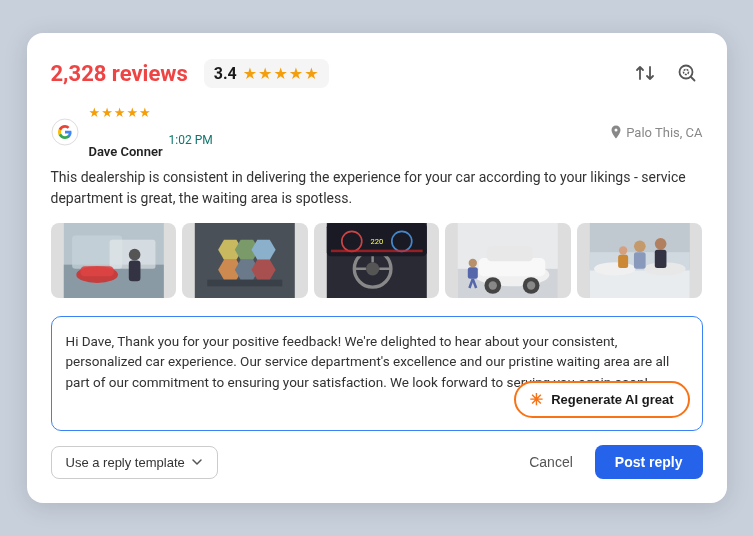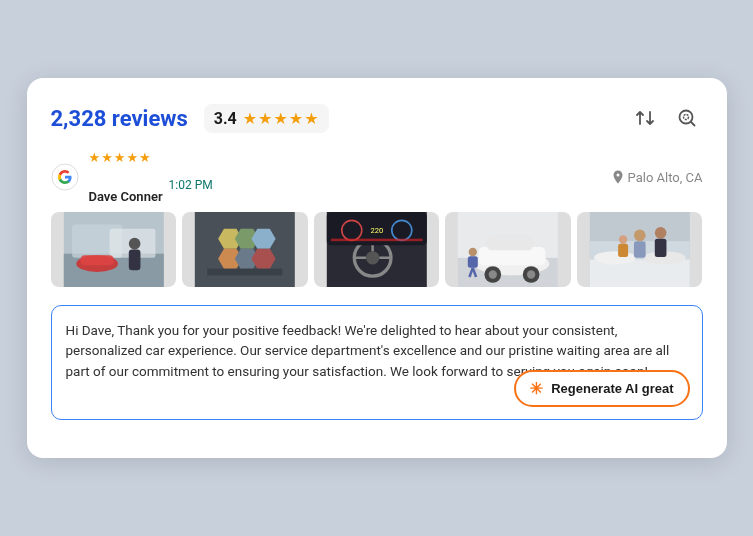--- a/index.html
+++ b/index.html
@@ -26,21 +26,21 @@
       margin-bottom: 16px;
     }
     .header-left {
       display: flex;
       align-items: center;
       gap: 16px;
     }
     .reviews-count {
       font-size: 22px;
       font-weight: 700;
-      color: #1d4ed8;
+      color: #ef4444;
     }
     .rating-badge {
       display: flex;
       align-items: center;
       gap: 6px;
       background: #f5f5f5;
       border-radius: 8px;
       padding: 5px 10px;
     }
     .rating-number {
@@ -273,24 +273,25 @@
         <div class="author-meta">
           <span class="author-name">Dave Conner</span>
           <span class="author-time">1:02 PM</span>
         </div>
       </div>
     </div>
     <div class="location-info">
       <svg width="12" height="14" viewBox="0 0 12 14" fill="none">
         <path d="M6 0.5C3.5 0.5 1.5 2.5 1.5 5c0 3.5 4.5 8.5 4.5 8.5s4.5-5 4.5-8.5c0-2.5-2-4.5-4.5-4.5zm0 6a1.5 1.5 0 110-3 1.5 1.5 0 010 3z" fill="#888"></path>
       </svg>
-      <span>Palo Alto, CA</span>
+      <span>Palo This, CA</span>
     </div>
   </div>
 
+  <p class="review-text">This dealership is consistent in delivering the experience for your car according to your likings -  service department is great, the waiting area is spotless.</p>
 
   <div class="photos-row">
 
     <div class="photo-thumb">
       <svg viewBox="0 0 120 90" xmlns="http://www.w3.org/2000/svg">
         <rect width="120" height="90" fill="#b8c4cc"></rect>
         <rect x="0" y="50" width="120" height="40" fill="#8a9aa4"></rect>
         <rect x="10" y="15" width="60" height="40" rx="4" fill="#c8d4dc" opacity="0.7"></rect>
         <rect x="55" y="20" width="55" height="35" rx="3" fill="#e8ecef" opacity="0.6"></rect>
 
@@ -379,14 +380,26 @@
   </div>
 
   <div class="reply-box">
     <textarea class="reply-textarea" rows="4" style="">Hi Dave, Thank you for your positive feedback! We're delighted to hear about your consistent, personalized car experience. Our service department's excellence and our pristine waiting area are all part of our commitment to ensuring your satisfaction. We look forward to serving you again soon!</textarea>
     <button class="regen-btn">
       <span class="regen-icon">✳</span>
       <span>Regenerate AI great</span>
     </button>
   </div>
 
+  <div class="footer-row">
+    <button class="template-btn">
+      <span>Use a reply template</span>
+      <svg width="12" height="12" viewBox="0 0 12 12" fill="none">
+        <path d="M2 4l4 4 4-4" stroke="#555" stroke-width="1.5" stroke-linecap="round" stroke-linejoin="round"></path>
+      </svg>
+    </button>
+    <div class="footer-actions">
+      <button class="cancel-btn">Cancel</button>
+      <button class="post-btn">Post reply</button>
+    </div>
+  </div>
 
 </div>
 
 </body></html>

